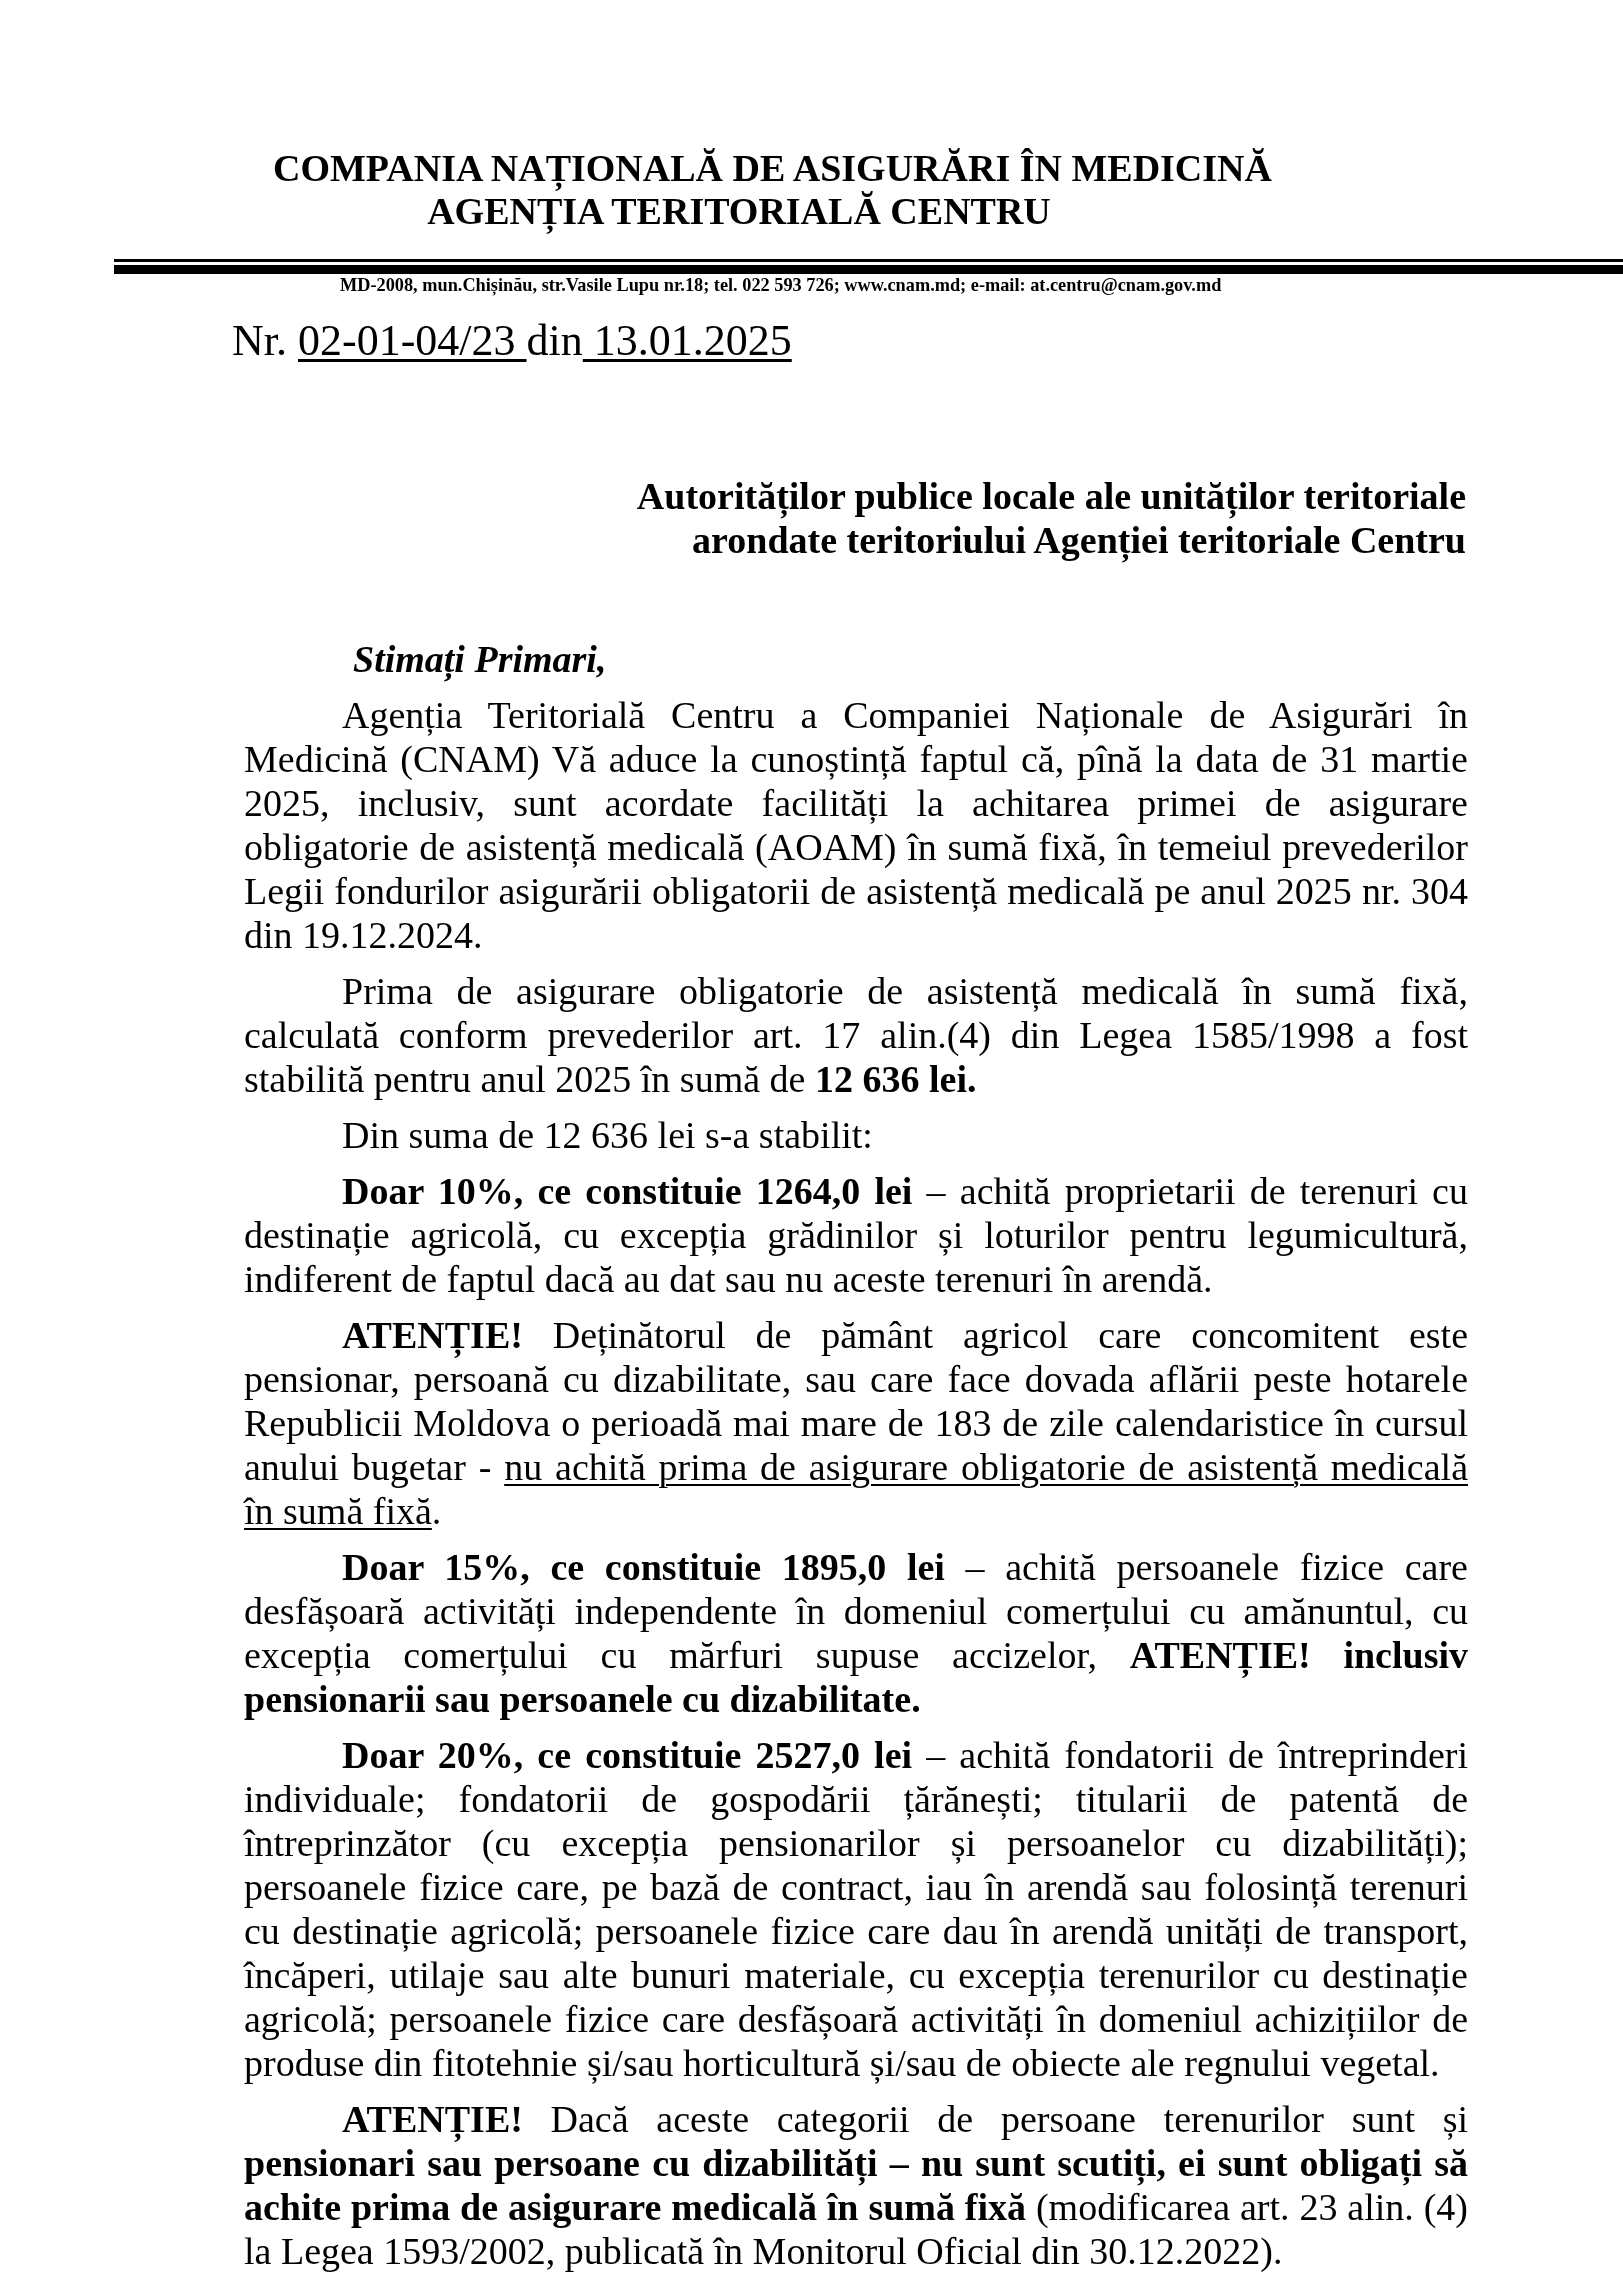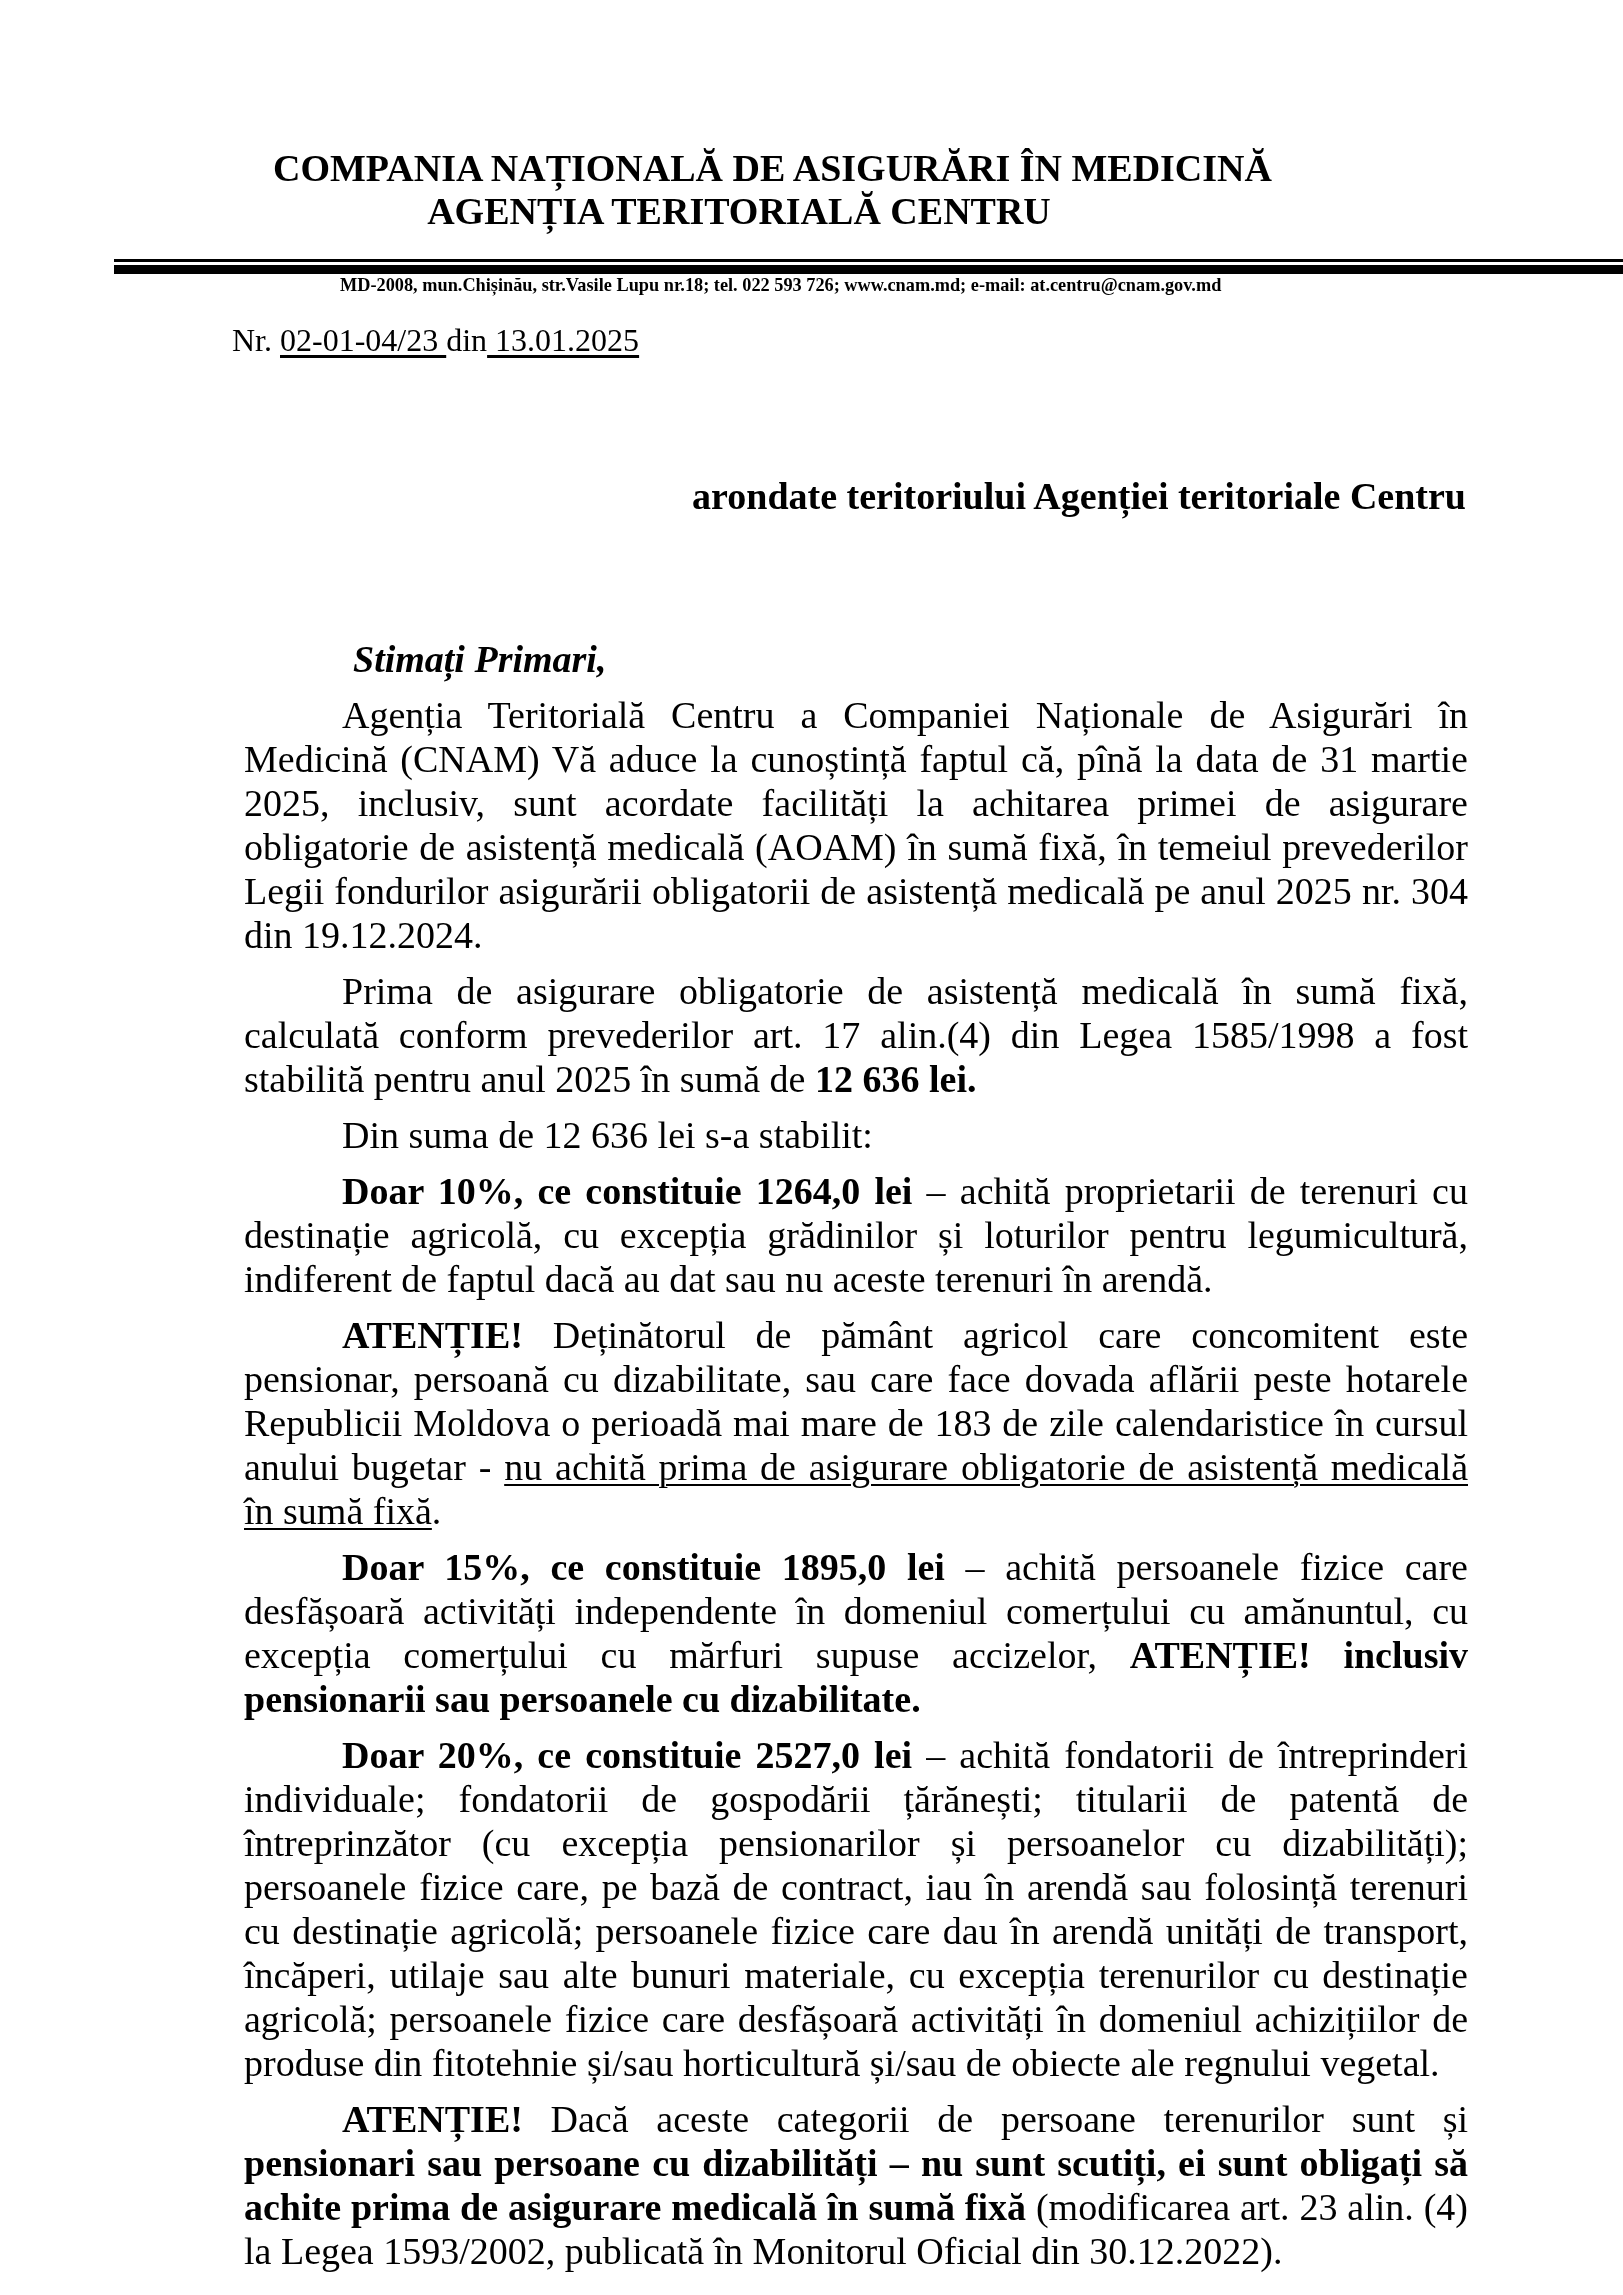--- a/index.html
+++ b/index.html
@@ -6,21 +6,21 @@
   body { width: 1623px; height: 2295px; position: relative; overflow: hidden;
          font-family: "Liberation Serif", "DejaVu Serif", serif; color: #000; }
   .title { position: absolute; left: 0; width: 1466px; text-align: center;
            font-weight: bold; font-size: 38px; line-height: 43px; padding-left: 79px; box-sizing: border-box; }
   .title.l1 { top: 147px; }
   .title.l2 { top: 190px; padding-left: 12px; }
   .rule-thin { position: absolute; left: 114px; right: 0; top: 259px; height: 3.3px; background: #000; }
   .rule-thick { position: absolute; left: 114px; right: 0; top: 265px; height: 8.5px; background: #000; }
   .address { position: absolute; top: 274px; left: 340px; width: 1060px; text-align: left;
              font-weight: bold; font-size: 18.3px; line-height: 23.6px; white-space: nowrap; }
-  .ref { position: absolute; top: 319px; left: 232px; font-size: 32px; line-height: 43px; white-space: nowrap; }
+  .ref { position: absolute; top: 319px; left: 232px; font-size: 44px; line-height: 43px; white-space: nowrap; }
   .ref .u { text-decoration: underline; text-decoration-thickness: 2.6px; text-underline-offset: 3.9px; }
   .recipient { position: absolute; top: 474px; right: 157px; width: 851px; text-align: right;
                font-weight: bold; font-size: 38px; line-height: 44px; }
   .recipient div { white-space: nowrap; }
   .greeting { position: absolute; top: 638px; left: 353px; font-weight: bold; font-style: italic;
               font-size: 38px; line-height: 43px; }
   .body { position: absolute; top: 681px; left: 232px; width: 1248px;
           font-size: 38px; line-height: 44px; text-align: justify; }
   .body p { margin: 12px; text-indent: 98px; }
   .body b { font-weight: bold; }
@@ -33,20 +33,21 @@
 <div class="title l2">AGENȚIA TERITORIALĂ CENTRU</div>
 <div class="rule-thin"></div>
 <div class="rule-thick"></div>
 <div class="address">MD-2008, mun.Chișinău, str.Vasile Lupu nr.18; tel. 022 593 726; www.cnam.md; e-mail: at.centru@cnam.gov.md</div>
 
 <div class="ref">
   <span>Nr. </span><span class="u">02-01-04/23 </span><span>din</span><span class="u"> 13.01.2025</span>
 </div>
 
 <div class="recipient">
+  <div>Autorităților publice locale ale unităților teritoriale</div>
   <div>arondate teritoriului Agenției teritoriale Centru</div>
 </div>
 
 <div class="greeting">Stimați Primari,</div>
 
 <div class="body" id="body">
     <p><span>Agenția Teritorială Centru a Companiei Naționale de Asigurări în Medicină (CNAM) Vă aduce la cunoștință faptul că, pînă la data de 31 martie  2025, inclusiv, sunt acordate facilități la achitarea primei de asigurare obligatorie de asistență medicală (AOAM) în sumă fixă, în temeiul prevederilor Legii fondurilor asigurării obligatorii de asistență medicală pe anul 2025 nr. 304 din 19.12.2024.</span></p>
     <p><span>Prima de asigurare obligatorie de asistență medicală în sumă fixă, calculată conform prevederilor art. 17 alin.(4) din Legea 1585/1998 a fost stabilită pentru anul 2025 în sumă de </span><b>12 636 lei.</b></p>
     <p><span>Din suma de 12 636 lei s-a stabilit:</span></p>
     <p><b>Doar 10%, ce constituie 1264,0 lei</b><span> – achită proprietarii de terenuri cu destinație agricolă, cu excepția grădinilor și loturilor pentru legumicultură, indiferent de faptul dacă au dat sau nu aceste terenuri în arendă.</span></p>

